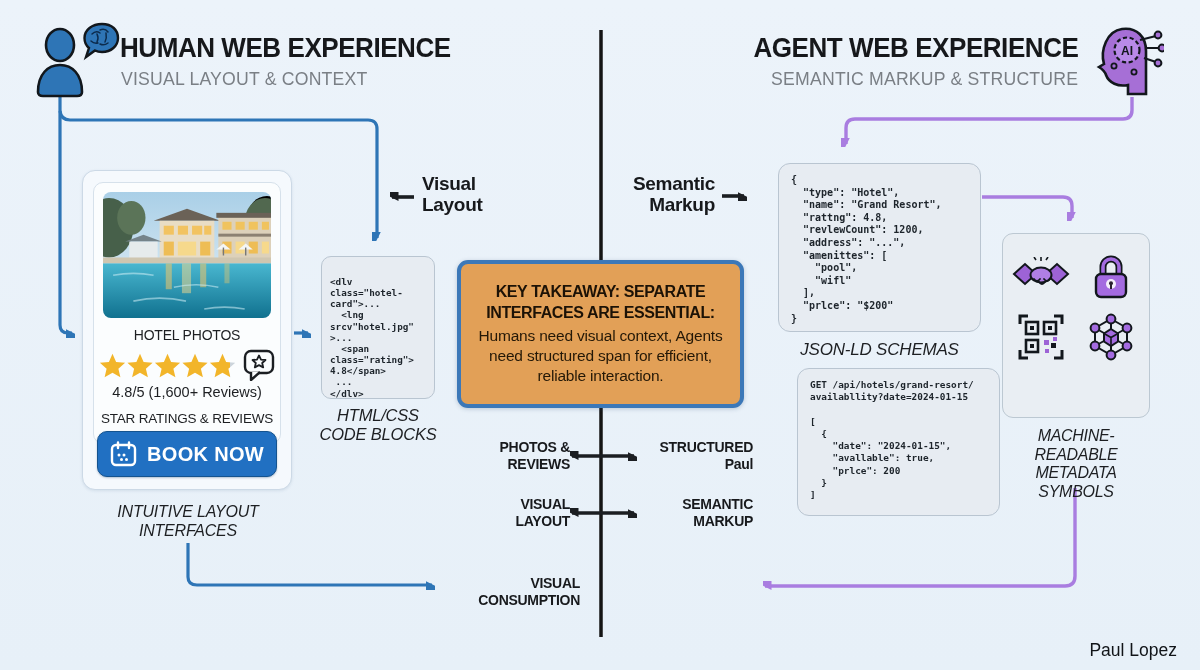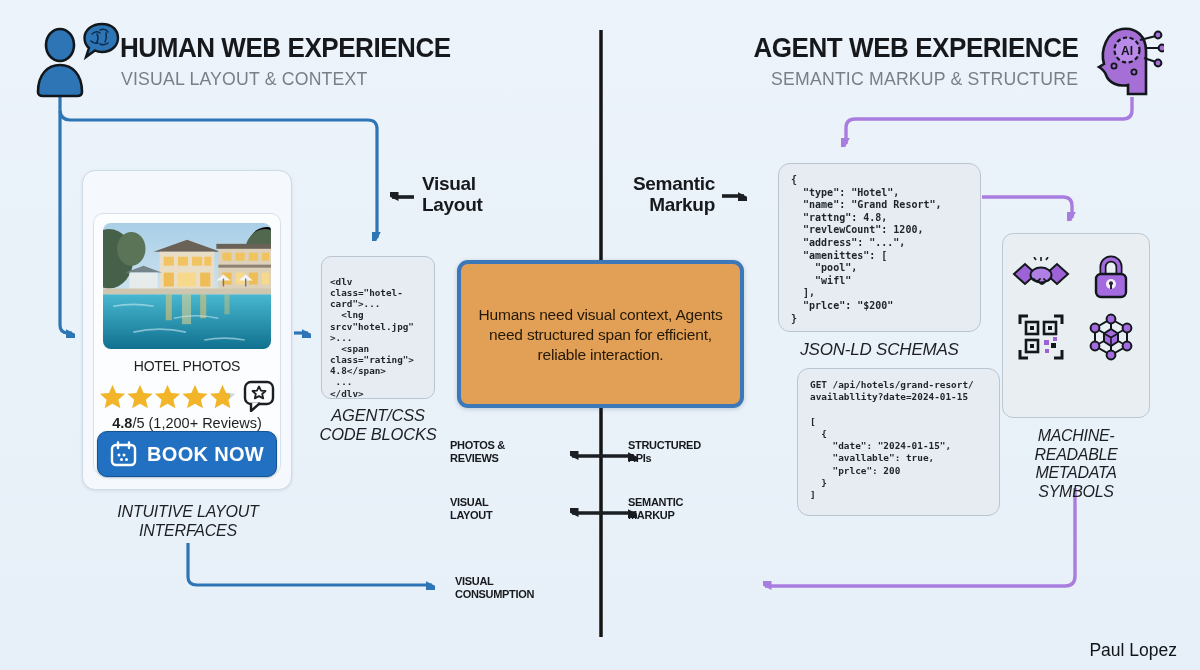--- a/index.html
+++ b/index.html
@@ -11,39 +11,39 @@
   .lvl { z-index:2; }
   .ml { white-space:pre-line; }
   .big-title { font-size:28px; font-weight:800; color:#16181b; letter-spacing:-0.5px; }
   .big-sub { font-size:19px; color:#7a7f85; letter-spacing:0.2px; }
   .scaleL { transform:scaleX(0.93); transform-origin:left top; }
   .scaleR { transform:scaleX(0.93); transform-origin:right top; }
 
   .hotel-card { left:82px; top:170px; width:210px; height:320px; background:#f5f9fd;
     border:1.5px solid #ccd9e6; border-radius:13px; box-shadow:0 1px 3px rgba(60,90,130,.12); }
   .card-inner { position:absolute; left:10px; top:11px; right:10px; height:262px;
-    background:#fbfdfe; border:1.5px solid #d6e1eb; border-radius:10px;margin-top:31px; }
+    background:#fbfdfe; border:1.5px solid #d6e1eb; border-radius:10px; }
   .photo { position:absolute; left:9px; top:9px; right:9px; height:126px; border-radius:8px; overflow:hidden; }
   .photo svg { display:block; width:100%; height:100%; }
   .card-label { position:absolute; width:100%; text-align:center; font-size:14px; color:#1d1f22; letter-spacing:-0.2px; }
   .stars-row { position:absolute; left:0; top:166px; width:100%; display:flex; justify-content:center; align-items:center; gap:8px; }
   .rating-line { position:absolute; top:201px; width:100%; text-align:center; font-size:14.5px; color:#1d1f22; }
-  .rating-line b { font-weight:700; }
+  .rating-line b { font-weight:400; }
   .book-btn { position:absolute; left:14px; right:14px; bottom:12px; height:46px; background:#2170c2;
     border:1px solid #14538f; border-radius:10px; display:flex; align-items:center; justify-content:center; gap:10px;
     color:#ffffff; font-size:20px; font-weight:800; letter-spacing:0.3px; cursor:pointer; box-shadow:0 1px 2px rgba(20,60,110,.3); }
   .caption { font-size:16px; color:#1d1f22; text-align:center; line-height:1.16; letter-spacing:-0.2px;font-style:italic; }
   .codebox { background:#e7ecf2; border:1.5px solid #b9c5d1; border-radius:10px; color:#1d242b; }
   .codebox pre { font-family:"DejaVu Sans Mono","Liberation Mono",monospace; font-weight:700; }
   .conn-label { font-weight:800; color:#17191c; font-size:19px; line-height:1.1; letter-spacing:-0.3px; }
   .takeaway { left:457px; top:260px; width:287px; height:148px; background:#e2a057; border:4px solid #3c78b8;
     border-radius:11px; display:flex; flex-direction:column; justify-content:center; text-align:center; padding:8px 14px; box-shadow:0 1px 4px rgba(40,70,110,.25); }
   .takeaway .h { font-size:16px; font-weight:800; color:#1c1206; line-height:1.3; letter-spacing:-0.4px; }
   .takeaway .b { font-size:15.5px; color:#241807; line-height:1.3; margin-top:2px; letter-spacing:-0.2px; }
-  .pair-label { font-weight:800; font-size:11px; color:#17191c; text-align:left; line-height:1.18; letter-spacing:-0.3px; }
+  .pair-label { font-weight:800; font-size:14px; color:#17191c; text-align:right; line-height:1.18; letter-spacing:-0.3px; }
   .confirm-box { left:1002px; top:233px; width:148px; height:185px; background:#e9eef3;
     border:1.5px solid #bcc8d2; border-radius:11px; text-align:center; padding-top:10px; }
   .confirm-title { font-size:15px; color:#1d1f22; line-height:1.22; letter-spacing:-0.2px; }
   .icon-grid { margin-top:7px; display:grid; grid-template-columns:60px 60px; justify-content:center; column-gap:10px; row-gap:8px; }
   .icon-cell { display:flex; align-items:center; justify-content:center; height:52px; }
   .credit { font-size:17.5px; color:#111418; font-weight:500; }
 </style>
 </head>
 <body>
 
@@ -193,21 +193,21 @@
             <polygon transform="translate(110,0)" fill="url(#gpart)" points="13.5,1.8 17.1,9.9 26.1,10.8 19.4,16.8 21.4,25.2 13.5,20.7 5.6,25.2 7.6,16.8 0.9,10.8 9.9,9.9"></polygon>
           </g>
         </svg>
         <svg width="33" height="32" viewBox="0 0 33 32">
           <rect x="2" y="2" width="28" height="22" rx="6" fill="#fbfdfe" stroke="#1b1e22" stroke-width="2.4"></rect>
           <path d="M8 23 L8 31 L17 23" fill="#fbfdfe" stroke="#1b1e22" stroke-width="2.4" stroke-linejoin="round"></path>
           <polygon points="16,6.5 18,10.6 22.5,11 19.2,14 20.2,18.4 16,16.1 11.8,18.4 12.8,14 9.5,11 14,10.6" fill="none" stroke="#1b1e22" stroke-width="1.8" stroke-linejoin="round"></polygon>
         </svg>
       </div>
       <div class="rating-line">
-        <b>4.8</b><span>/5 (1,200+ Reviews)</span>
+        <b>4.8</b><span>/5 (1,600+ Reviews)</span>
       </div>
       <div class="card-label" style="top:228px; font-size:13.5px;">STAR RATINGS &amp; REVIEWS</div>
     </div>
     <div class="book-btn">
       <svg width="27" height="26" viewBox="0 0 27 26">
         <rect x="2" y="4" width="23" height="20" rx="4" fill="none" stroke="#ffffff" stroke-width="2.4"></rect>
         <path d="M8 1.5 L8 7 M19 1.5 L19 7" stroke="#ffffff" stroke-width="2.4" stroke-linecap="round"></path>
         <circle cx="9" cy="14" r="1.5" fill="#fff"></circle>
           <circle cx="14" cy="14" r="1.5" fill="#fff"></circle>
         <circle cx="11.5" cy="18.5" r="1.5" fill="#fff"></circle>
@@ -228,31 +228,32 @@
 card"&gt;...
   &lt;lng
 srcv"hotel.jpg"
 &gt;...
   &lt;span
 class="rating"&gt;
 4.8&lt;/span&gt;
  ...
 &lt;/dlv&gt;</pre>
   </div>
-  <div class="abs lvl caption ml" style="left:305px; top:406px; width:146px; font-size:16.5px;">AGENT/CSS
+  <div class="abs lvl caption ml" style="left:305px; top:406px; width:146px; font-size:16.5px;">HTML/CSS
 CODE BLOCKS</div>
 
   <div class="abs lvl takeaway">
+    <div class="h">KEY TAKEAWAY: SEPARATE INTERFACES ARE ESSENTIAL:</div>
     <div class="b">Humans need visual context, Agents need structured span for efficient, reliable interaction.</div>
   </div>
 
   <div class="abs lvl pair-label ml" style="left:450px; top:439px; width:120px;">PHOTOS &amp;
 REVIEWS</div>
   <div class="abs lvl pair-label ml" style="left:628px; top:439px; width:125px;">STRUCTURED
-APIs</div>
+Paul</div>
   <div class="abs lvl pair-label ml" style="left:450px; top:496px; width:120px;">VISUAL
 LAYOUT</div>
   <div class="abs lvl pair-label ml" style="left:628px; top:496px; width:125px;">SEMANTIC
 MARKUP</div>
   <div class="abs lvl pair-label ml" style="left:455px; top:575px; width:125px;">VISUAL
 CONSUMPTION</div>
 
   <div class="abs lvl conn-label ml" style="left:630px; top:174px; width:85px; text-align:right;">Semantic
 Markup</div>
 

